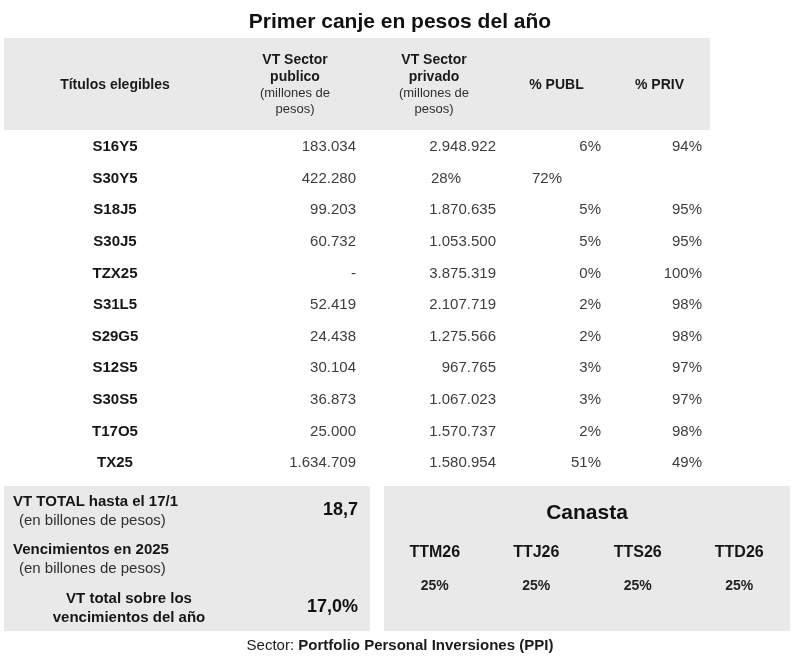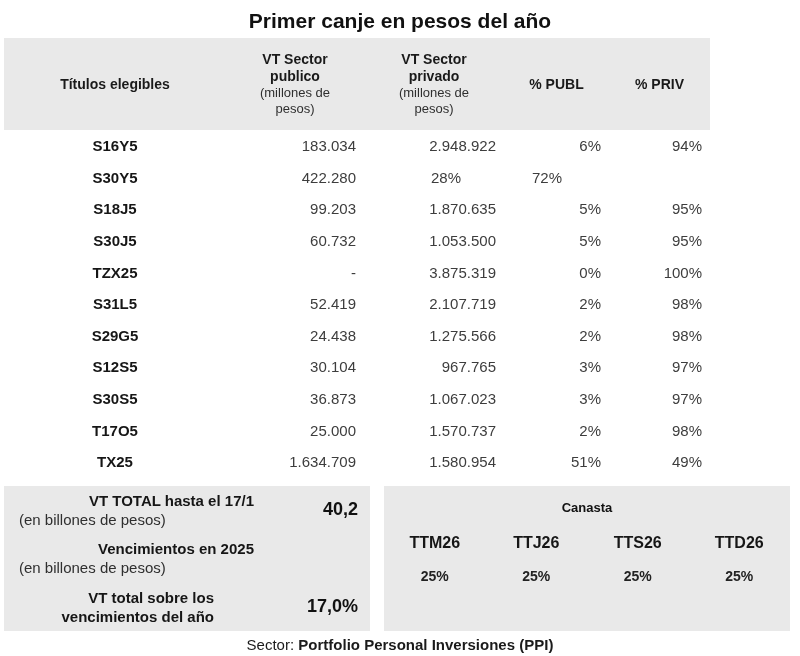--- a/index.html
+++ b/index.html
@@ -95,21 +95,21 @@
     display: flex;
     align-items: center;
   }
   .srow .labels {
     width: 250px;
     padding-left: 9px;
     box-sizing: border-box;
     font-size: 15px;
     line-height: 19px;
   }
-  .srow .lbl { font-weight: bold; color: #161616; display: block; text-align: right; }
+  .srow .lbl { font-weight: bold; color: #161616; display: block; }
   .srow .sublbl { font-weight: normal; color: #2f2f2f; display: block; padding-left: 6px; }
   .srow.centered .labels { text-align: center; padding-left: 0; }
   .srow.centered .lbl { max-width: 170px; margin: 0 auto; }
   .srow .val {
     flex: 1;
     text-align: right;
     padding-right: 12px;
     font-weight: bold;
     font-size: 18px;
     color: #111111;
@@ -118,21 +118,21 @@
   .canasta {
     width: 406px;
     height: 145px;
     background: #e9e9e9;
     margin-left: 14px;
     box-sizing: border-box;
   }
   .canasta-title {
     text-align: center;
     font-weight: bold;
-    font-size: 13px;
+    font-size: 21px;
     color: #111111;
     padding-top: 14px;
   }
   .canasta-row {
     display: flex;
     margin-top: 19px;
   }
   .canasta-cell {
     width: 25%;
     text-align: center;
@@ -257,21 +257,21 @@
   </div>
 </div>
 
 <div class="bottom">
   <div class="summary">
     <div class="srow">
       <div class="labels">
         <span class="lbl">VT TOTAL hasta el 17/1</span>
         <span class="sublbl">(en billones de pesos)</span>
       </div>
-      <div class="val">40,2</div>
+      <div class="val">18,7</div>
     </div>
     <div class="srow">
       <div class="labels">
         <span class="lbl">Vencimientos en 2025</span>
         <span class="sublbl">(en billones de pesos)</span>
       </div>
     </div>
     <div class="srow centered">
       <div class="labels">
         <span class="lbl">VT total sobre los vencimientos del año</span>

